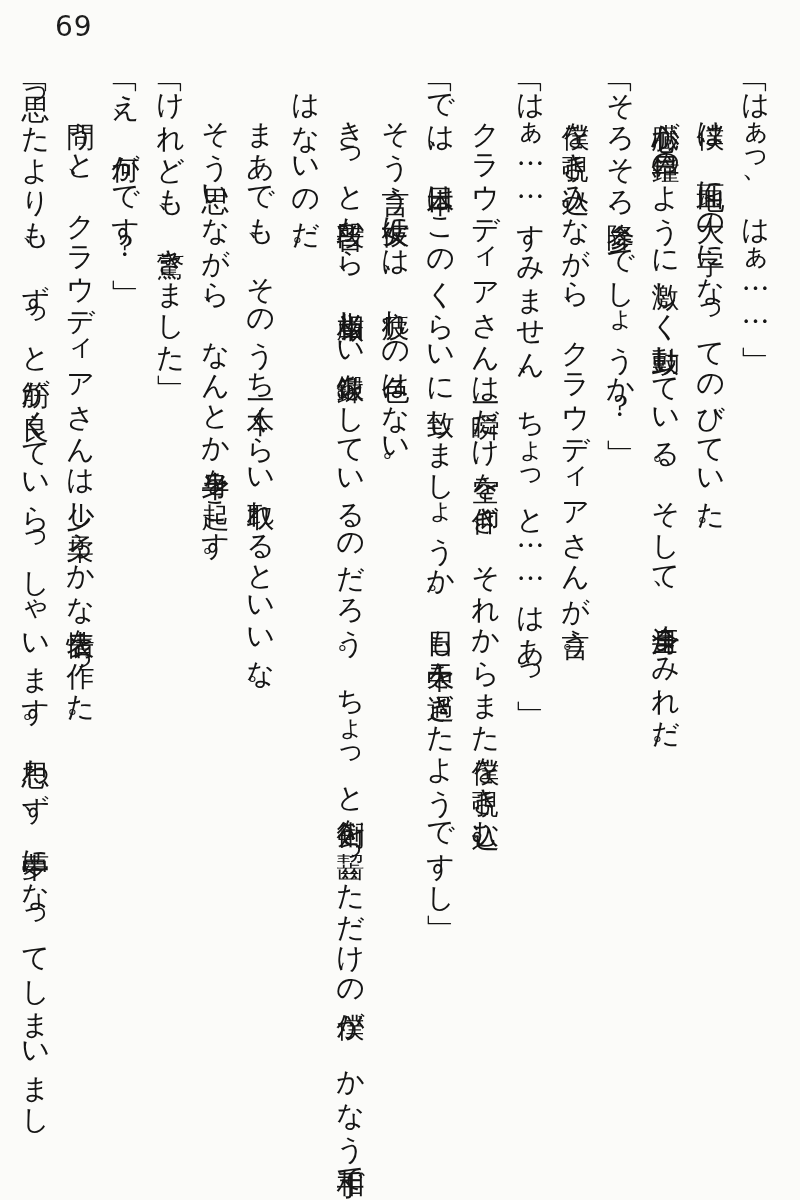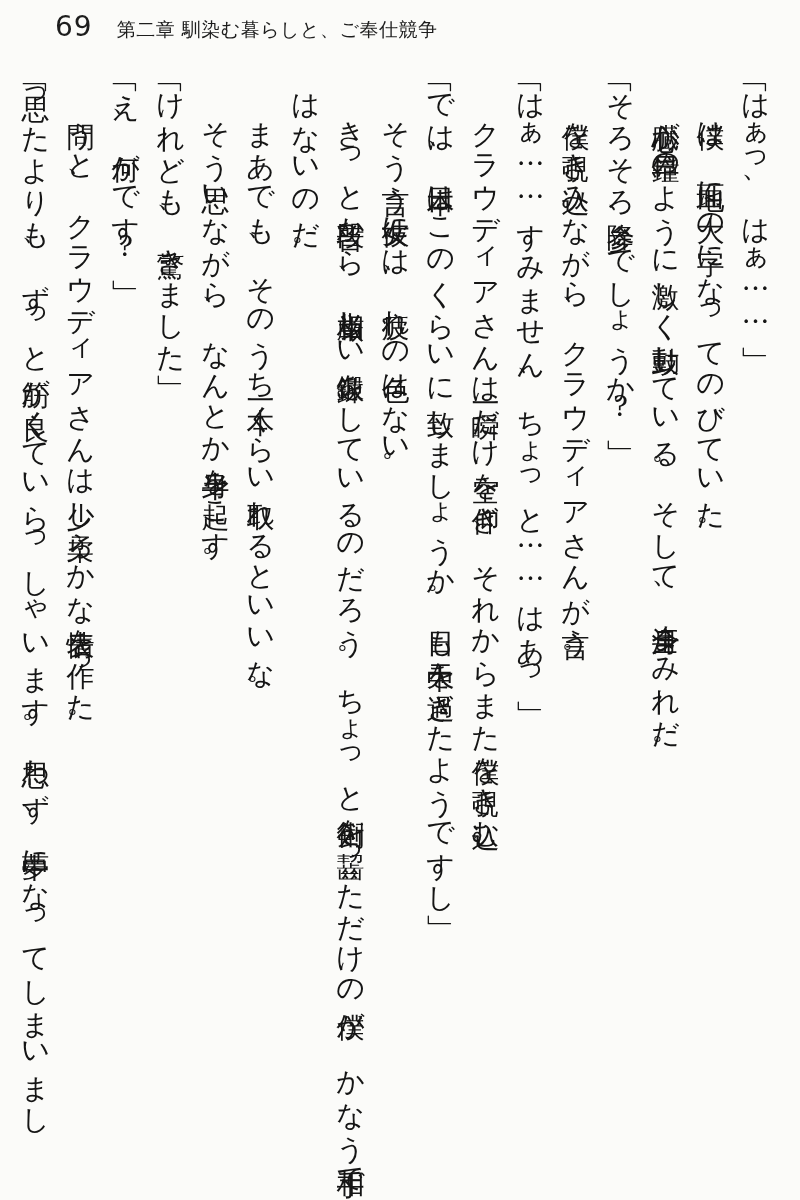--- a/index.html
+++ b/index.html
@@ -55,21 +55,20 @@
   }
   .text-body p.indent {
     text-indent: 1em;
   }
 </style>
 </head>
 <body>
 
 <header class="page-header">
   <span class="page-number">69</span>
-  <span class="chapter-title">第二章 馴染む暮らしと、ご奉仕競争</span>
 </header>
 
 <main class="text-body">
   <p>「はぁっ、はぁ……」</p>
   <p class="indent">僕は、地面に大の字になってのびていた。</p>
   <p class="indent">心臓が早鐘のように激しく鼓動している。そして、全身汗まみれだ。</p>
   <p>「そろそろ降参、でしょうか?」</p>
   <p class="indent">僕を覗き込みながら、クラウディアさんが言う。</p>
   <p>「はぁ……すみません、ちょっと……はあっ」</p>
   <p class="indent">クラウディアさんは一瞬だけ空を仰ぎ、それからまた僕を覗き込む。</p>

